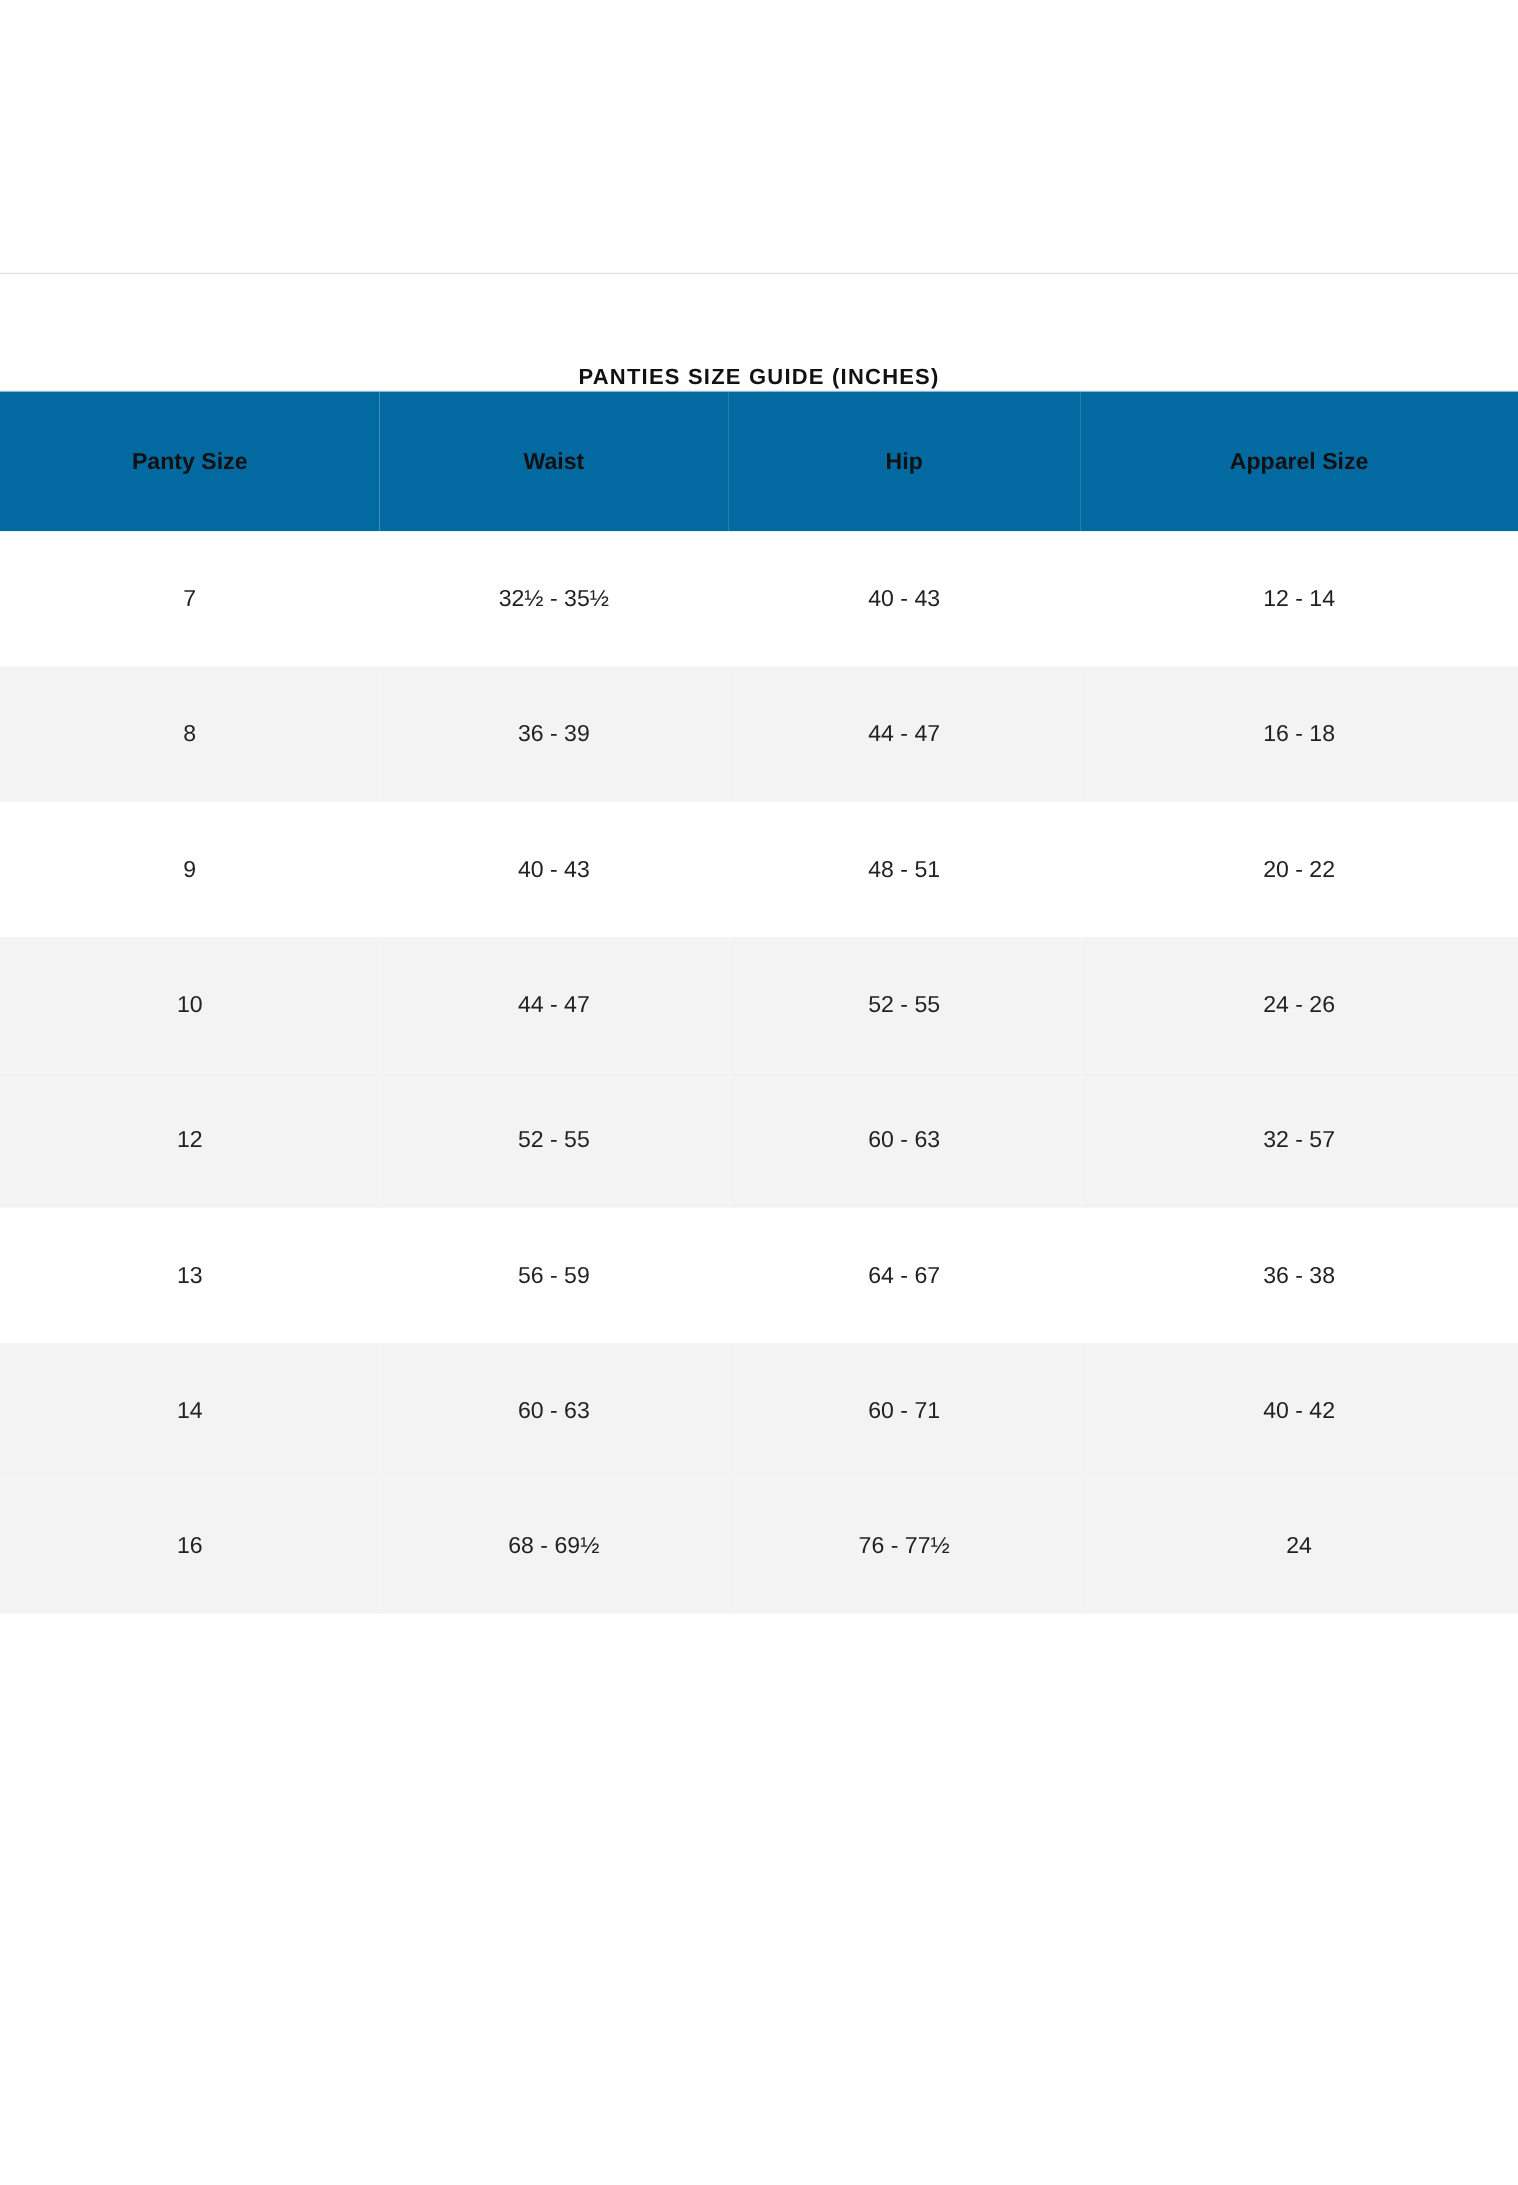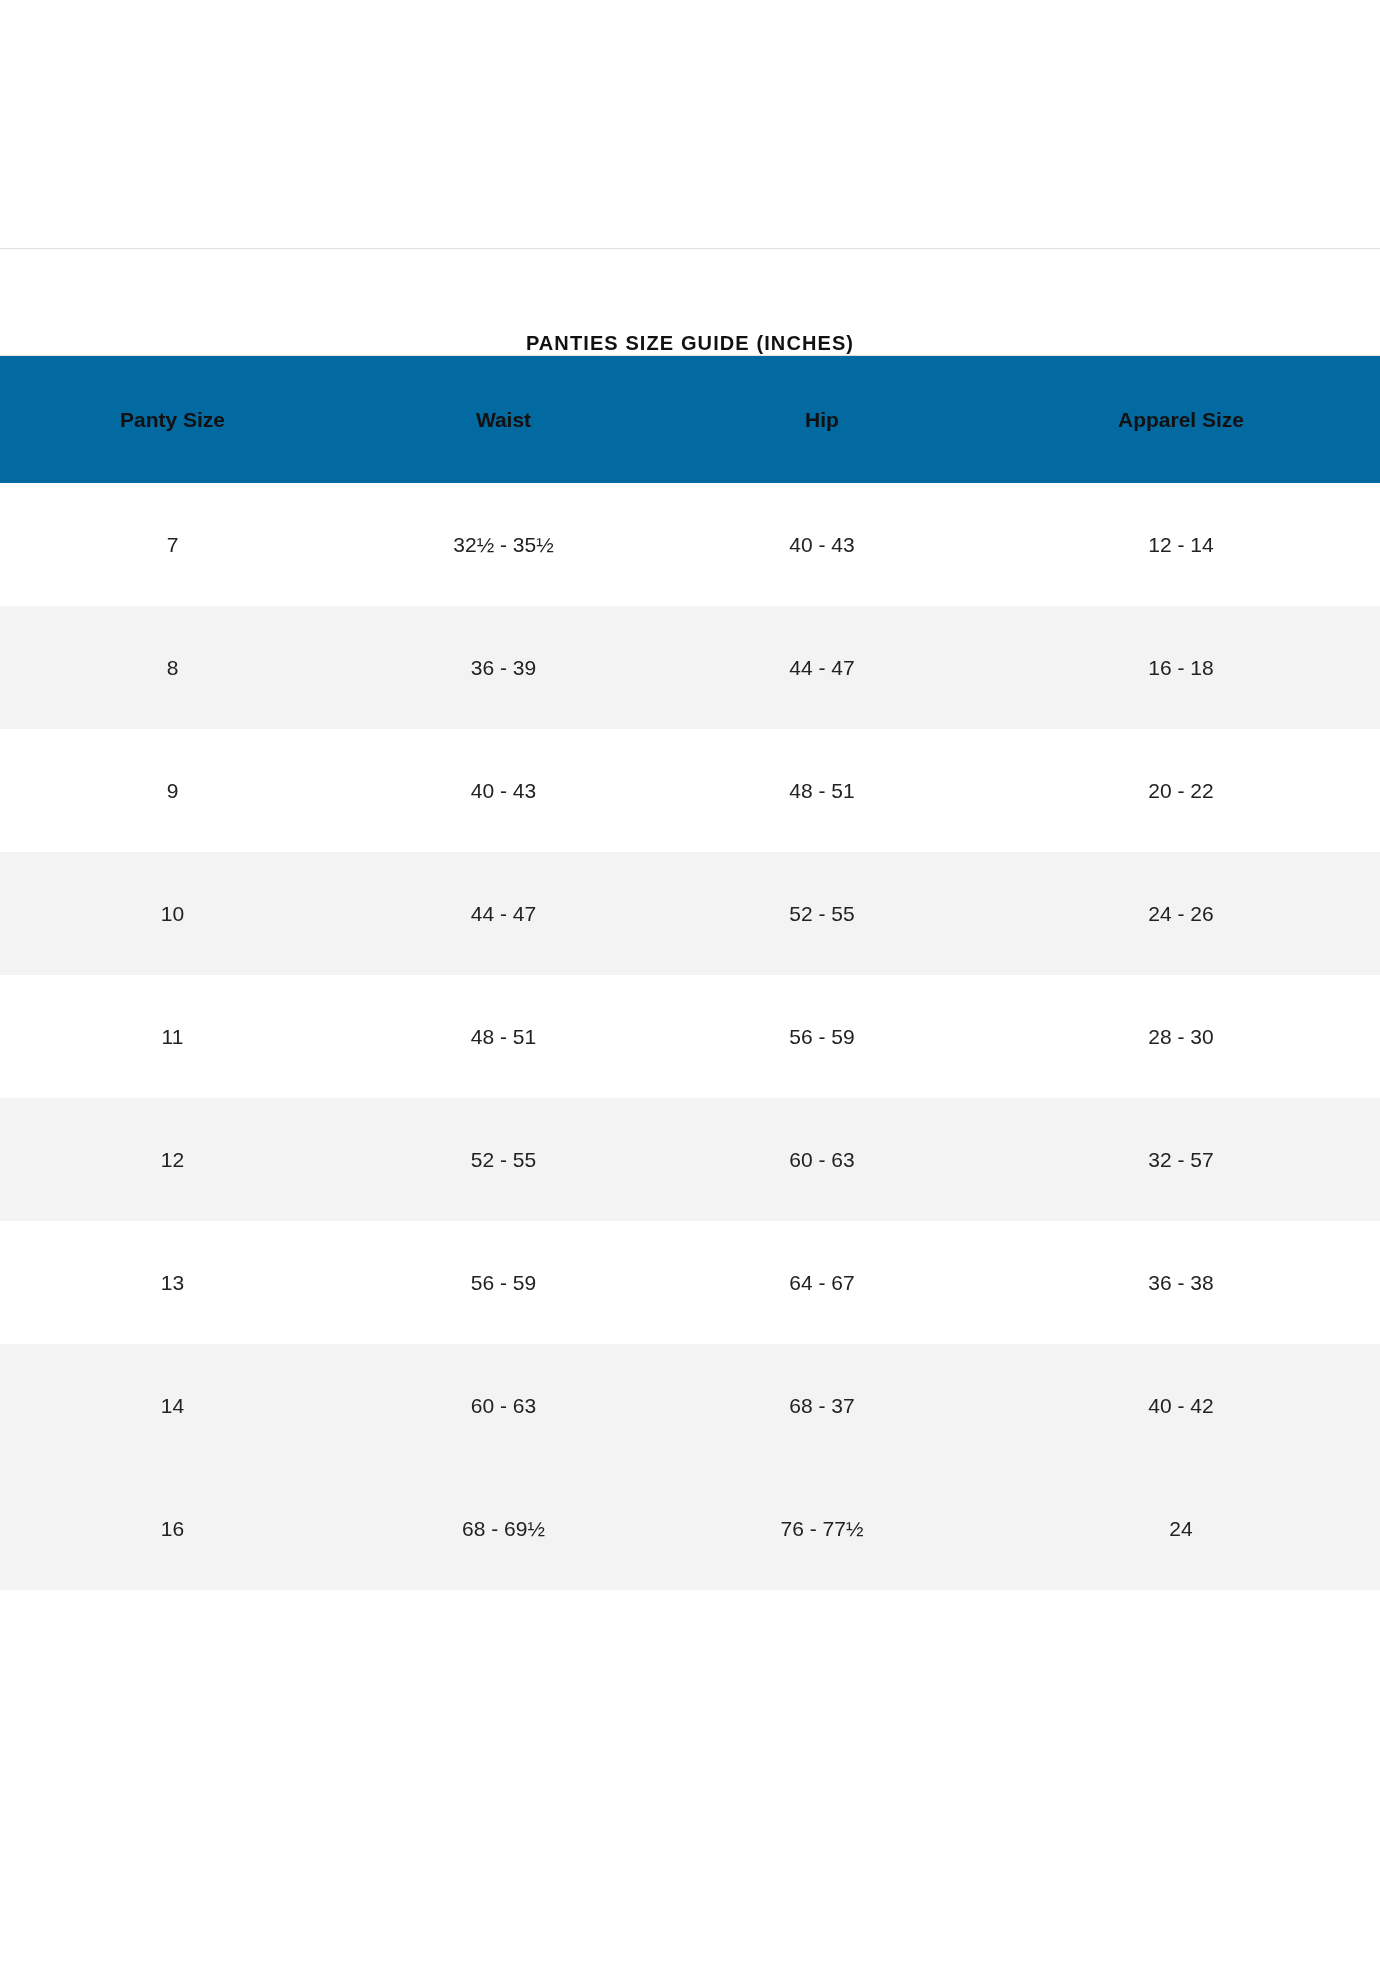--- a/index.html
+++ b/index.html
@@ -123,42 +123,36 @@
           <td>40 - 43</td>
           <td>48 - 51</td>
           <td>20 - 22</td>
         </tr>
         <tr class="even">
           <td>10</td>
           <td>44 - 47</td>
           <td>52 - 55</td>
           <td>24 - 26</td>
         </tr>
-        <tr class="odd">
-          <td>11</td>
-          <td>48 - 51</td>
-          <td>56 - 59</td>
-          <td>28 - 30</td>
-        </tr>
         <tr class="even">
           <td>12</td>
           <td>52 - 55</td>
           <td>60 - 63</td>
           <td>32 - 57</td>
         </tr>
         <tr class="odd">
           <td>13</td>
           <td>56 - 59</td>
           <td>64 - 67</td>
           <td>36 - 38</td>
         </tr>
         <tr class="even">
           <td>14</td>
           <td>60 - 63</td>
-          <td>68 - 37</td>
+          <td>60 - 71</td>
           <td>40 - 42</td>
         </tr>
         <tr class="even">
           <td>16</td>
           <td>68 - 69½</td>
           <td>76 - 77½</td>
           <td>24</td>
         </tr>
       </tbody>
     </table>

